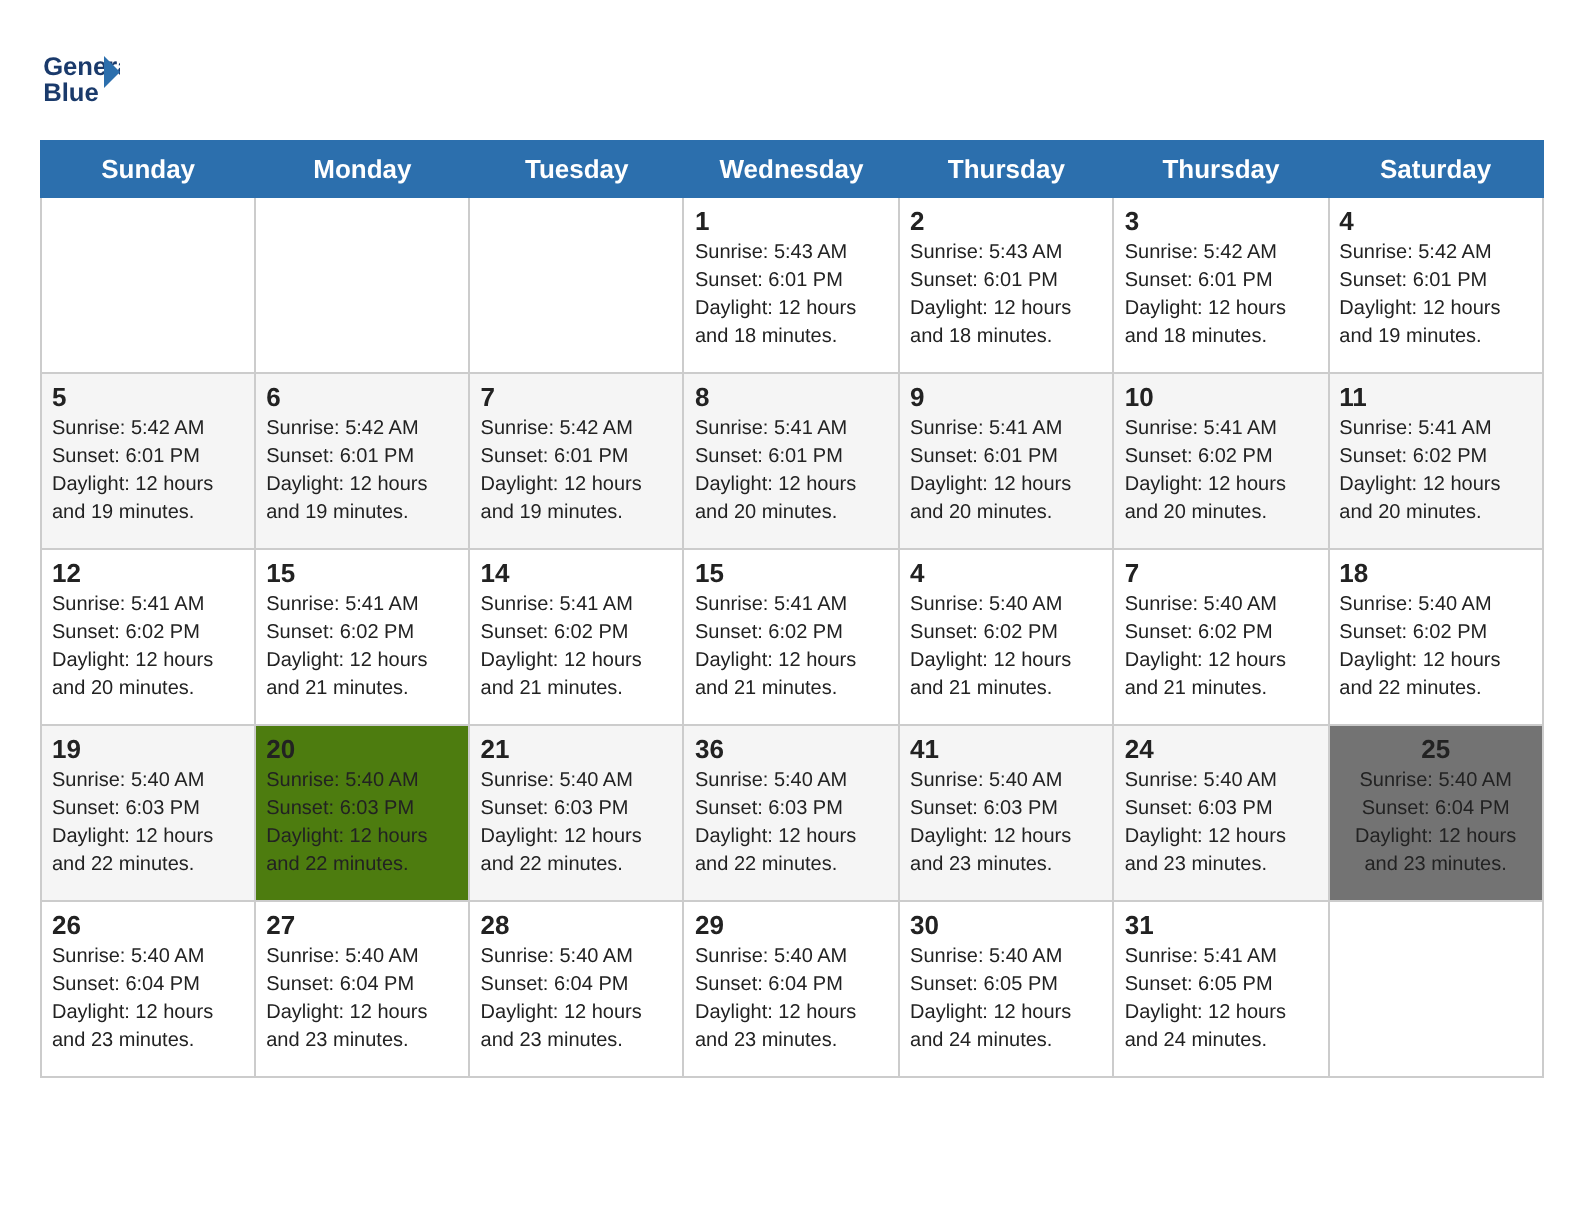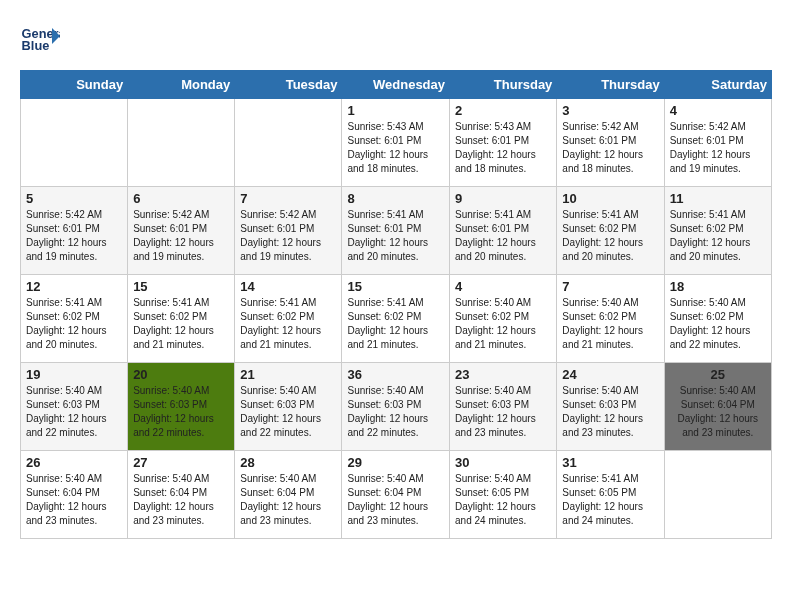--- a/index.html
+++ b/index.html
@@ -42,21 +42,21 @@
       width: 100%;
       border-collapse: collapse;
       border: 1px solid #bbb;
     }
     .calendar th {
       background-color: #2c6fad;
       color: #fff;
       font-size: 13px;
       font-weight: bold;
       padding: 6px 4px;
-      text-align: right;
+      text-align: center;
       border: 1px solid #2c6fad;
     }
     .calendar td {
       vertical-align: top;
       border: 1px solid #ccc;
       padding: 4px 5px;
       font-size: 10.5px;
       color: #222;
       width: 108px;
       height: 88px;
@@ -271,21 +271,21 @@
 and 22 minutes.</div>
         </td>
         <td style="background-color: rgb(245, 245, 245);">
           <div class="day-number">36</div>
           <div class="day-info" style="white-space: pre-line;">Sunrise: 5:40 AM
 Sunset: 6:03 PM
 Daylight: 12 hours
 and 22 minutes.</div>
         </td>
         <td style="background-color: rgb(245, 245, 245);">
-          <div class="day-number">23</div>
+          <div class="day-number">41</div>
           <div class="day-info" style="white-space: pre-line;">Sunrise: 5:40 AM
 Sunset: 6:03 PM
 Daylight: 12 hours
 and 23 minutes.</div>
         </td>
         <td style="background-color: rgb(245, 245, 245);">
           <div class="day-number">24</div>
           <div class="day-info" style="white-space: pre-line;">Sunrise: 5:40 AM
 Sunset: 6:03 PM
 Daylight: 12 hours

